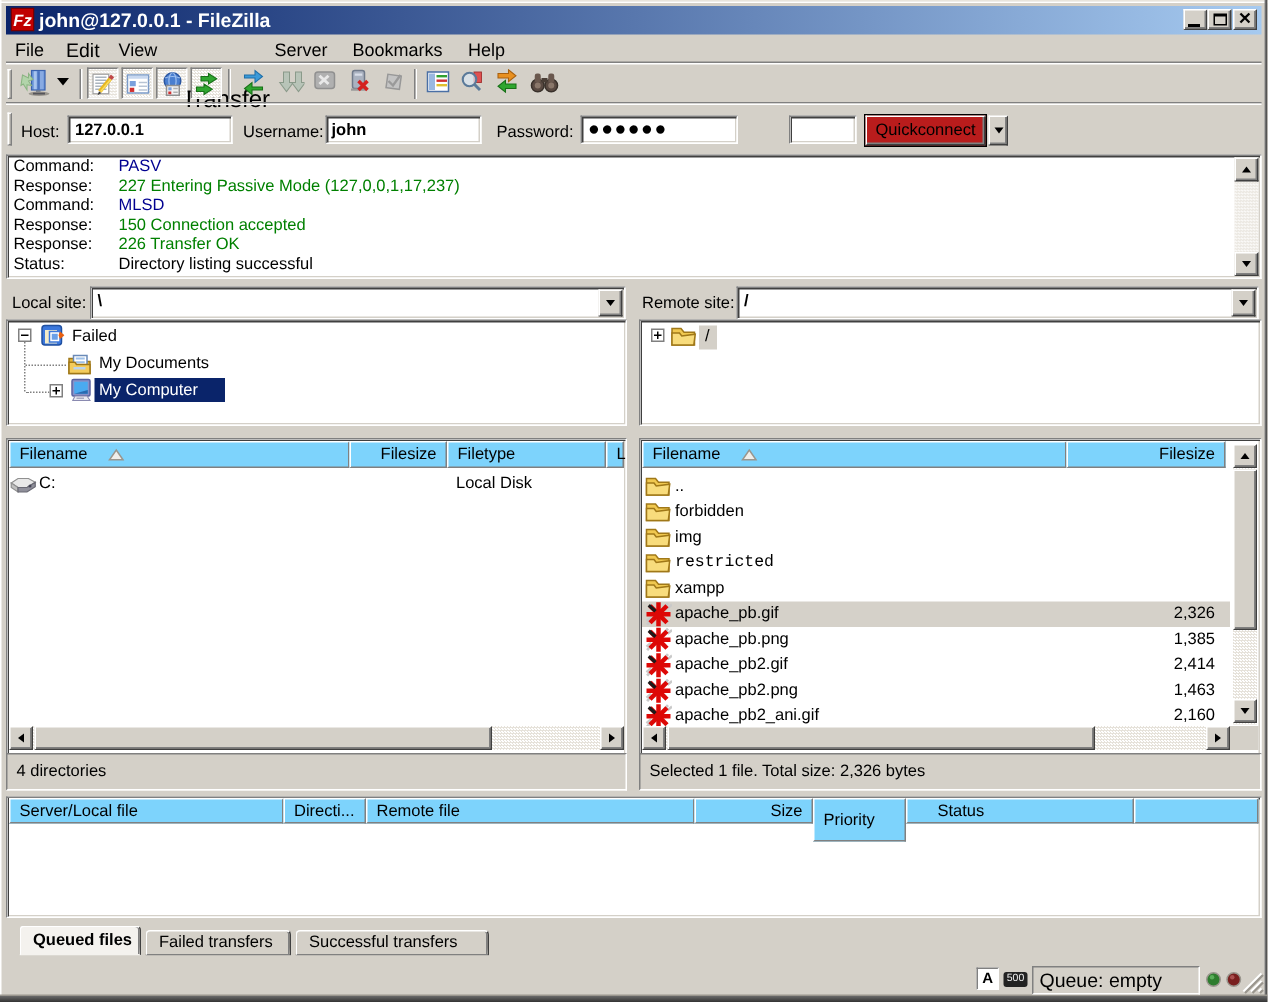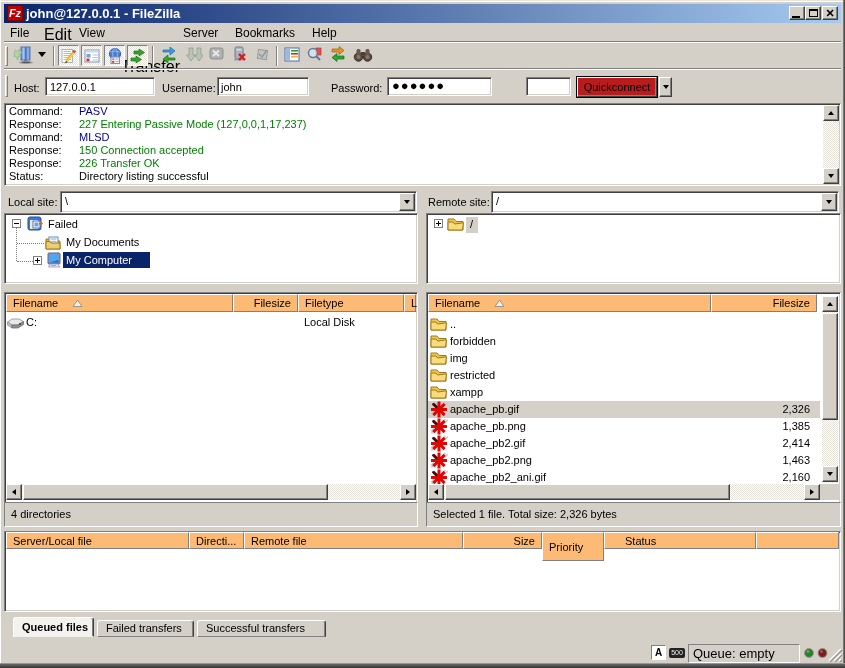--- a/index.html
+++ b/index.html
@@ -2,30 +2,30 @@
 <html><head>
 <meta charset="utf-8">
 <style>
 html,body{margin:0;padding:0;}
 *{box-sizing:border-box;}
 #win{position:relative;width:845px;height:668px;background:#d4d0c8;overflow:hidden;
   font-family:"Liberation Sans",sans-serif;font-size:11px;color:#000;}
 .abs{position:absolute;}
 .s1{border:1px solid;border-color:#808080 #fff #fff #808080;}
 .s2{border:1px solid;border-color:#808080 #fff #fff #808080;
-  box-shadow:inset 1px 1px 0 #404040, inset -1px -1px 0 #d4d0c8;}
+  box-shadow:inset 1px 1px 0 #404040, inset -1px -1px 0 #d4d0c8;font-weight:bold;}
 .r2{border:1px solid;border-color:#fff #404040 #404040 #fff;
   box-shadow:inset -1px -1px 0 #808080, inset 1px 1px 0 #d4d0c8;background:#d4d0c8;}
 .dither{background-image:conic-gradient(#fff 25%, #e6e2da 0 50%, #fff 0 75%, #e6e2da 0);background-size:2px 2px;}
 .tri-up{width:0;height:0;border-left:3px solid transparent;border-right:3px solid transparent;border-bottom:4px solid #000;}
 .tri-dn{width:0;height:0;border-left:3px solid transparent;border-right:3px solid transparent;border-top:4px solid #000;}
 .tri-lf{width:0;height:0;border-top:3px solid transparent;border-bottom:3px solid transparent;border-right:4px solid #000;}
 .tri-rt{width:0;height:0;border-top:3px solid transparent;border-bottom:3px solid transparent;border-left:4px solid #000;}
 .ctr{display:flex;align-items:center;justify-content:center;}
-.hc{background:#fdba74;border-top:1px solid #fff;border-left:1px solid #fff;
+.hc{background:#7dd3fc;border-top:1px solid #fff;border-left:1px solid #fff;
   border-right:1px solid #808080;border-bottom:1px solid #808080;box-sizing:border-box;
   display:flex;align-items:center;}
 .lbl{line-height:20px;}
 </style>
 </head>
 <body>
 <div id="win">
 
 <div class="abs" style="left:4px;top:4px;width:837px;height:19px;background:linear-gradient(to right,#0a246a,#a6caf0);"></div>
 <svg class="abs" style="left:7px;top:5px;" width="16" height="16">
@@ -36,21 +36,21 @@
 
 <div class="abs r2 ctr" style="left:789px;top:6px;width:16px;height:14px;">
       <div style="width:8px;height:2px;background:#000;margin-top:7px;margin-right:2px;"></div>
     </div>
 <div class="abs r2 ctr" style="left:805px;top:6px;width:16px;height:14px;">
       <div style="width:9px;height:8px;border:1px solid #000;border-top-width:2px;"></div>
     </div>
 <div class="abs r2 ctr" style="left:822px;top:6px;width:16px;height:14px;font-size:11px;font-weight:bold;line-height:10px;">✕</div>
 
 <div class="abs" style="left:10px;top:26px;font-size:12px;">File</div>
-<div class="abs" style="left:44px;top:26px;font-size:16px;">Edit</div>
+<div class="abs" style="left:44px;top:26px;font-size:13px;">Edit</div>
 <div class="abs" style="left:79px;top:26px;font-size:12px;">View</div>
 <div class="abs" style="left:121px;top:26px;font-size:16px;margin-top:32px;">Transfer</div>
 <div class="abs" style="left:183px;top:26px;font-size:12px;">Server</div>
 <div class="abs" style="left:235px;top:26px;font-size:12px;">Bookmarks</div>
 <div class="abs" style="left:312px;top:26px;font-size:12px;">Help</div>
 <div class="abs" style="left:4px;top:41px;width:837px;height:1px;background:#808080;"></div>
 <div class="abs" style="left:4px;top:42px;width:837px;height:1px;background:#fff;"></div>
 
 <div class="abs" style="left:5px;top:46px;width:3px;height:20px;border:1px solid;border-color:#fff #808080 #808080 #fff;"></div>
 
@@ -168,21 +168,21 @@
 </svg>
 <div class="abs" style="left:4px;top:68px;width:837px;height:1px;background:#808080;"></div>
 <div class="abs" style="left:4px;top:69px;width:837px;height:1px;background:#fff;"></div>
 
 <div class="abs" style="left:5px;top:75px;width:3px;height:22px;border:1px solid;border-color:#fff #808080 #808080 #fff;"></div>
 <div class="abs lbl" style="left:14px;top:78px;">Host:</div>
 <div class="abs s2" style="left:45px;top:77px;width:110px;height:19px;background:#fff;box-sizing:border-box;">
       <span style="position:absolute;left:4px;top:3px;">127.0.0.1</span>
     </div>
 <div class="abs lbl" style="left:162px;top:78px;">Username:</div>
-<div class="abs s2" style="left:217px;top:77px;width:92px;height:19px;background:#fff;box-sizing:border-box;">
+<div class="abs s2" style="left:217px;top:77px;width:104px;height:19px;background:#fff;box-sizing:border-box;">
       <span style="position:absolute;left:3px;top:3px;">john</span>
     </div>
 <div class="abs lbl" style="left:331px;top:78px;">Password:</div>
 <div class="abs s2" style="left:387px;top:77px;width:105px;height:19px;background:#fff;box-sizing:border-box;">
       <span style="position:absolute;left:4px;top:0px;font-size:13px;letter-spacing:1px;">●●●●●●</span>
     </div>
 <div class="abs lbl" style="left:497px;top:78px;margin-left:43px;">Port:</div>
 <div class="abs s2" style="left:526px;top:77px;width:45px;height:19px;background:#fff;box-sizing:border-box;"></div>
 <div class="abs" style="left:576px;top:76px;width:82px;height:22px;border:1px solid #000;background:#b91c1c;box-sizing:border-box;">
   <div style="position:absolute;inset:0;border:1px solid;border-color:#fff #404040 #404040 #fff;box-shadow:inset -1px -1px 0 #808080;display:flex;align-items:center;justify-content:center;">Quickconnect</div>
@@ -352,21 +352,21 @@
 <div class="abs" style="left:430px;top:350px;"><svg width="18" height="16">
           <path d="M1,3 L7,3 L9,5.5 L16,5.5 L16,14 L1,14 Z" fill="#f0c850" stroke="#a07818"></path>
           <path d="M1,6 L6,6 L7.5,8 L16.5,6.8 L15.5,14 L1,14 Z" fill="#f8dc7c" stroke="#a07818"></path>
         </svg></div>
 <div class="abs" style="left:450px;top:352px;">img</div>
 <div class="abs" style="left:428px;top:367px;width:392px;height:17px;"></div>
 <div class="abs" style="left:430px;top:367px;"><svg width="18" height="16">
           <path d="M1,3 L7,3 L9,5.5 L16,5.5 L16,14 L1,14 Z" fill="#f0c850" stroke="#a07818"></path>
           <path d="M1,6 L6,6 L7.5,8 L16.5,6.8 L15.5,14 L1,14 Z" fill="#f8dc7c" stroke="#a07818"></path>
         </svg></div>
-<div class="abs" style="left:450px;top:369px;">restricted</div>
+<div class="abs" style="left:450px;top:369px;font-family:Liberation Mono, monospace;">restricted</div>
 <div class="abs" style="left:428px;top:384px;width:392px;height:17px;"></div>
 <div class="abs" style="left:430px;top:384px;"><svg width="18" height="16">
           <path d="M1,3 L7,3 L9,5.5 L16,5.5 L16,14 L1,14 Z" fill="#f0c850" stroke="#a07818"></path>
           <path d="M1,6 L6,6 L7.5,8 L16.5,6.8 L15.5,14 L1,14 Z" fill="#f8dc7c" stroke="#a07818"></path>
         </svg></div>
 <div class="abs" style="left:450px;top:386px;">xampp</div>
 <div class="abs" style="left:428px;top:401px;width:392px;height:17px;background:#d5d1c9;"></div>
 <div class="abs" style="left:430px;top:401px;"><svg width="18" height="17" viewBox="0 0 18 17">
           <g fill="#c9c9c9">
             <rect x="13" y="0.5" width="1.8" height="4.5" transform="rotate(40 13.9 2.7)"></rect>

